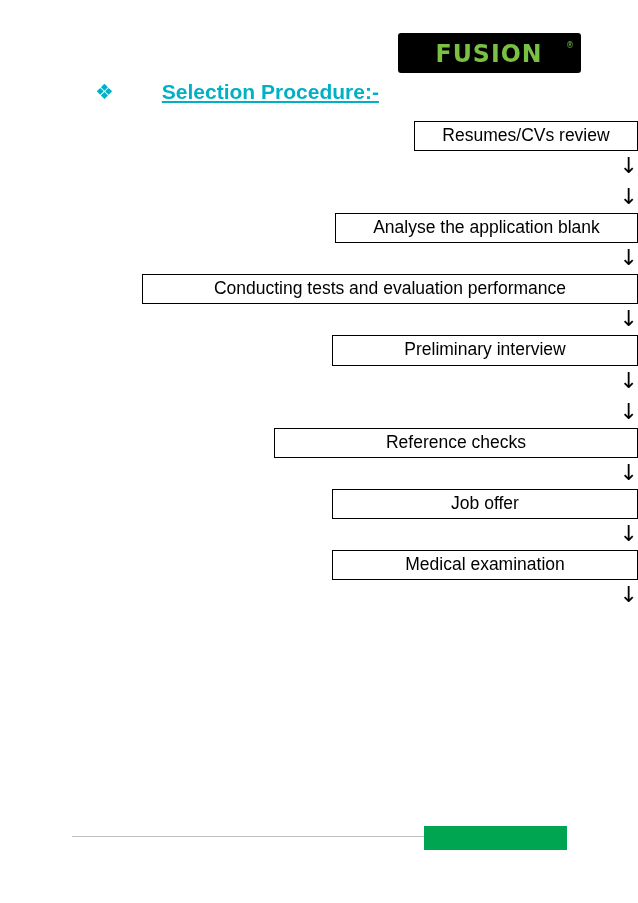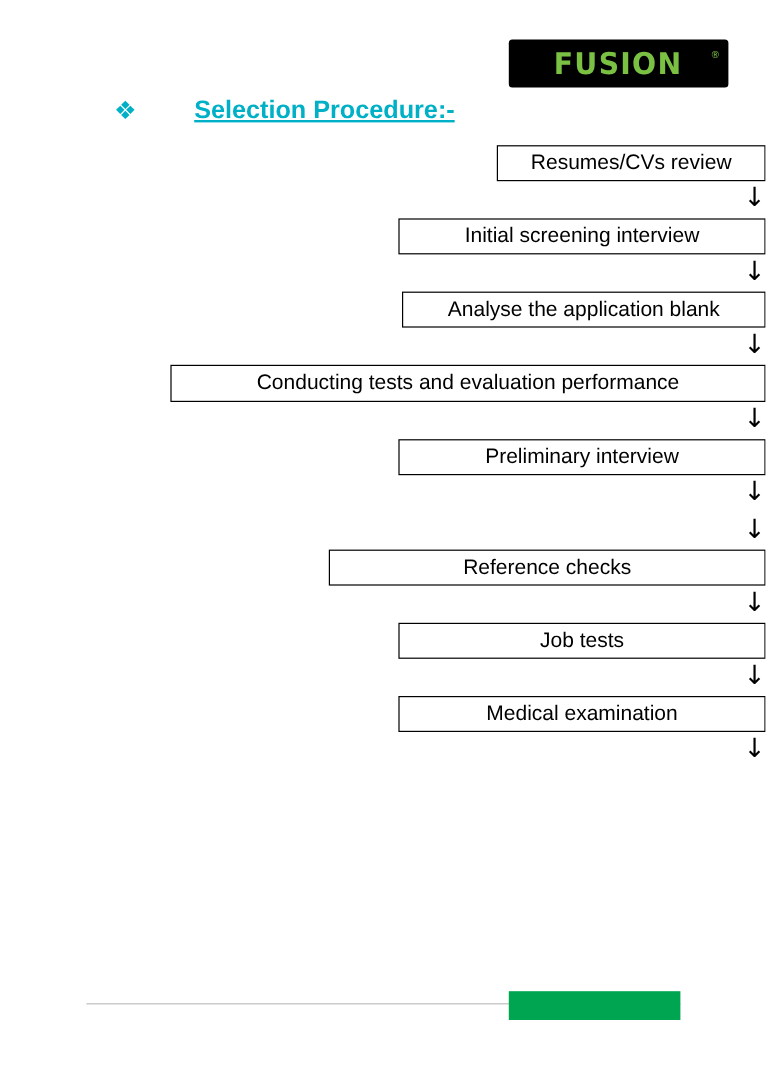--- a/index.html
+++ b/index.html
@@ -20,21 +20,20 @@
     position: absolute;
     top: 33px;
     left: 398px;
     width: 183px;
     height: 40px;
     background: #000000;
     border-radius: 3px;
     display: flex;
     align-items: center;
     justify-content: center;
-    margin-left: 26px;
   }
   .logo-text {
     color: #7ac143;
     font-family: "DejaVu Sans", sans-serif;
     font-weight: bold;
     font-size: 25px;
     letter-spacing: 1px;
     line-height: 1;
     font-stretch: condensed;
     transform: scaleX(1.05);
@@ -140,38 +139,37 @@
 
 <div class="heading-row">
   <span class="bullet-diamond">❖</span>
   <span class="heading-text">Selection Procedure:-</span>
 </div>
 
 <div class="flow">
   <div class="flow-box" style="width:224px">Resumes/CVs  review</div>
   <div class="flow-arrow">↓</div>
 
-  <div class="flow-box" style="width:306px">Initial screening interview</div>
   <div class="flow-arrow">↓</div>
 
   <div class="flow-box" style="width:303px">Analyse the application blank</div>
   <div class="flow-arrow">↓</div>
 
   <div class="flow-box" style="width:496px">Conducting tests and evaluation performance</div>
   <div class="flow-arrow">↓</div>
 
   <div class="flow-box" style="width:306px">Preliminary interview</div>
   <div class="flow-arrow">↓</div>
 
   <div class="flow-arrow">↓</div>
 
   <div class="flow-box" style="width:364px">Reference checks</div>
   <div class="flow-arrow">↓</div>
 
-  <div class="flow-box" style="width:306px">Job tests</div>
+  <div class="flow-box" style="width:306px">Job offer</div>
   <div class="flow-arrow">↓</div>
 
   <div class="flow-box" style="width:306px">Medical examination</div>
   <div class="flow-arrow">↓</div>
 
 </div>
 
 <div class="footer-line"></div>
 <div class="footer-block"></div>
 <div class="page-number">32</div>

